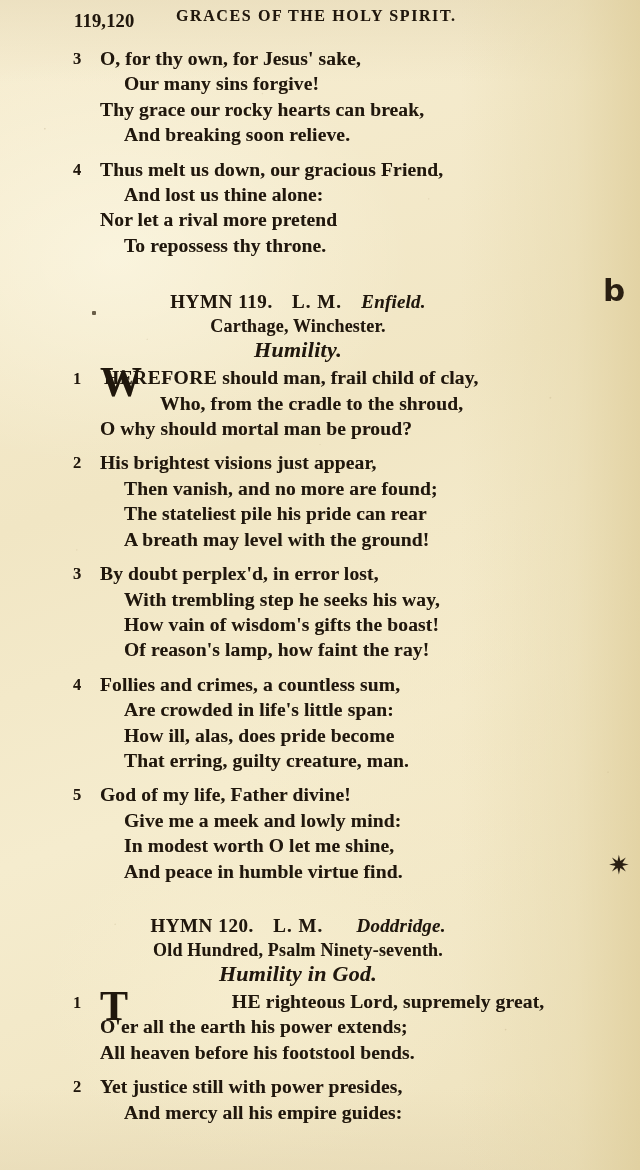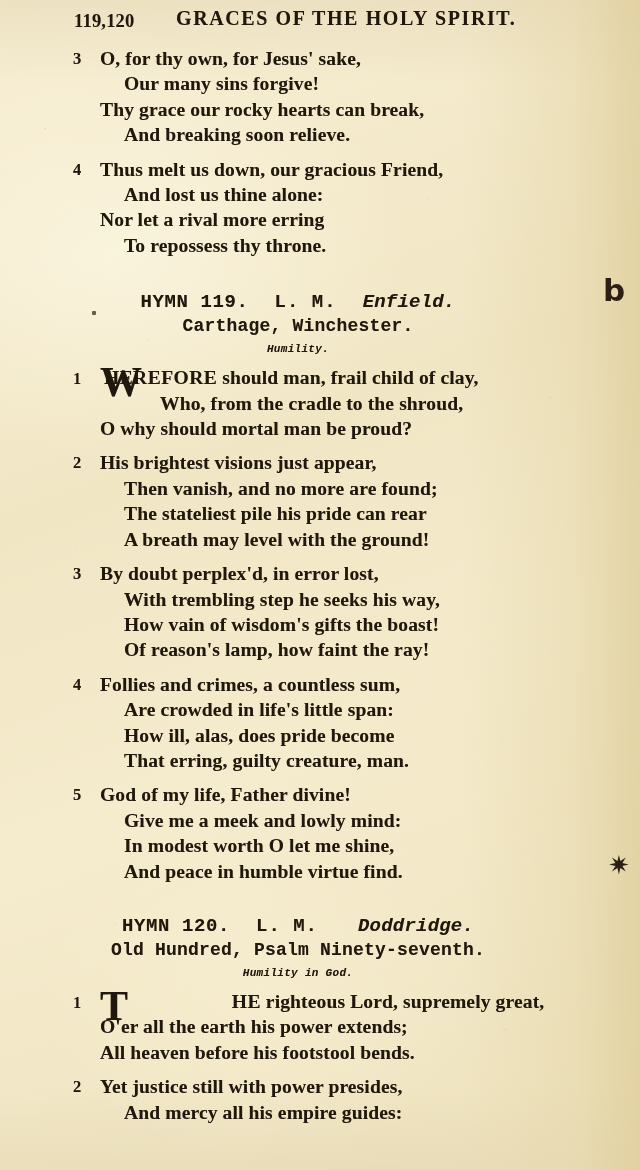--- a/index.html
+++ b/index.html
@@ -74,21 +74,21 @@
     left: 74px;
     top: 6px;
     font-size: 18.5px;
     font-weight: 700;
     letter-spacing: .2px;
   }
   .rh-title {
     position: absolute;
     left: 176px;
     top: 2px;
-    font-size: 20px;
+    font-size: 16px;
     font-weight: 700;
     letter-spacing: 1.6px;
   }
 
   
   .body {
     position: absolute;
     left: 0;
     right: 0;
     top: 46px;
@@ -121,40 +121,39 @@
   .i0 { margin-left: 100px; }
   .i1 { margin-left: 124px; }
 
   .gap-sm { height: 9px; }
 
   
   .hymn-head {
     text-align: center;
     margin: 0;
     padding-right: 44px;
-    font-family: Liberation Mono, monospace;
   }
   .hh-line1 {
     font-size: 19px;
     font-weight: 700;
     letter-spacing: .6px;
     line-height: 24px;
     white-space: nowrap;
   }
   .hh-line1 .tunebook { font-style: italic; font-weight: 700; letter-spacing: .2px; }
   .hh-line1 .meter { letter-spacing: 1px; }
   .hh-line2 {
     font-size: 18px;
     font-weight: 700;
     line-height: 24px;
     letter-spacing: .2px;
     white-space: nowrap;
   }
   .hh-line3 {
-    font-size: 11px;
+    font-size: 22px;
     font-style: italic;
     font-weight: 700;
     line-height: 23px;
     letter-spacing: .3px;
     white-space: nowrap;
   }
 
   
   .opening {
     position: relative;
@@ -246,21 +245,21 @@
       </div>
 
       <div class="gap-sm"></div>
 
       <div class="stanza">
         <div class="line i0">
           <span class="vnum">4</span>
           <span>Thus melt us down, our gracious Friend,</span>
         </div>
         <div class="line i1">And lost us thine alone:</div>
-        <div class="line i0">Nor let a rival more erring</div>
+        <div class="line i0">Nor let a rival more pretend</div>
         <div class="line i1">To repossess thy throne.</div>
       </div>
     </div>
 
     <div style="height:32px"></div>
 
     <div>
 
       <div class="hymn-head">
         <div class="hh-line1">

